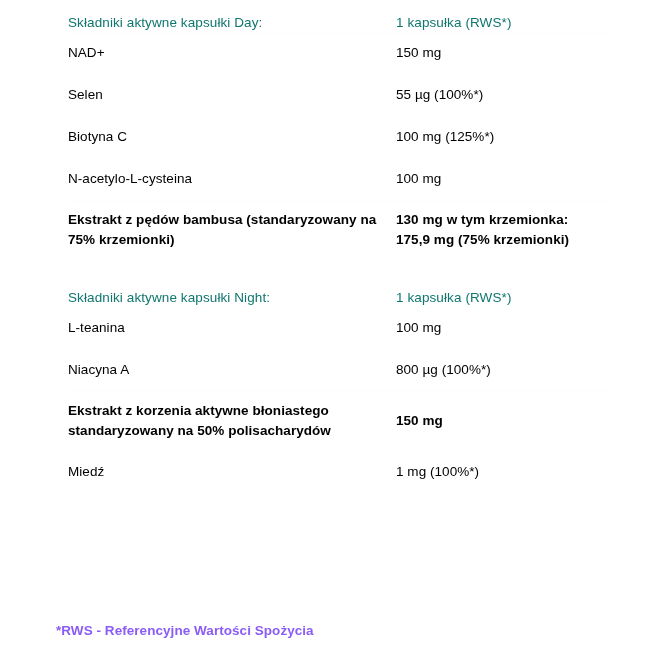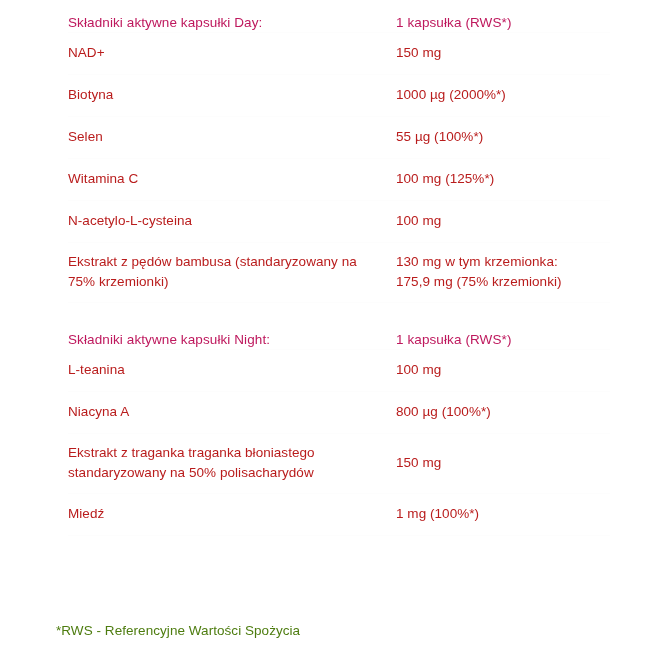--- a/index.html
+++ b/index.html
@@ -49,59 +49,61 @@
   table.nutri th,
   table.nutri td {
     text-align: left;
     vertical-align: top;
     padding: 0;
     font-weight: normal;
   }
 
   
   .hdr th {
-    color: #be185d;
+    color: #0f766e;
     font-weight: bold;
     font-size: 13.5px;
     line-height: 18px;
     padding-top: 9px;
     padding-bottom: 13px;
     letter-spacing: 0.1px;
   }
   .hdr th.v { padding-left: 0; margin-top: 28px; }
 
   
   .nutri tbody td {
-    color: #b91c1c;
+    color: #000000;
     font-size: 13.5px;
     line-height: 20px;
     padding-top: 10px;
     padding-bottom: 11px;
     letter-spacing: 0.05px;
   }
 
   
   .nutri tbody tr.tall td {
     padding-top: 9px;
     padding-bottom: 10px;
+    font-weight: bold;
   }
   .nutri tbody tr.tall td.v-mid {
     vertical-align: middle;
   }
 
   .nutri tbody td.lbl { padding-right: 14px; }
 
   .footnote {
     position: absolute;
     left: 56px;
     top: 622px;
-    color: #4d7c0f;
+    color: #8b5cf6;
     font-size: 13.5px;
     line-height: 18px;
     letter-spacing: 0.05px;
+    font-weight: bold;
   }
 
   .break { display: block; }
 </style>
 </head>
 <body>
 
 <div class="page">
 
   <div class="section section-day">
@@ -115,29 +117,25 @@
           <th class="l">Składniki aktywne kapsułki Day:</th>
           <th class="v">1 kapsułka (RWS*)</th>
         </tr>
       </thead>
       <tbody>
         <tr>
           <td class="lbl">NAD+</td>
           <td class="val">150 mg</td>
         </tr>
         <tr>
-          <td class="lbl">Biotyna</td>
-          <td class="val">1000 µg (2000%*)</td>
-        </tr>
-        <tr>
           <td class="lbl">Selen</td>
           <td class="val">55 µg (100%*)</td>
         </tr>
         <tr>
-          <td class="lbl">Witamina C</td>
+          <td class="lbl">Biotyna C</td>
           <td class="val">100 mg (125%*)</td>
         </tr>
         <tr>
           <td class="lbl">N-acetylo-L-cysteina</td>
           <td class="val">100 mg</td>
         </tr>
         <tr class="tall">
           <td class="lbl">
             <span class="break">Ekstrakt z pędów bambusa (standaryzowany na</span>
             <span class="break">75% krzemionki)</span>
@@ -167,21 +165,21 @@
         <tr>
           <td class="lbl">L-teanina</td>
           <td class="val">100 mg</td>
         </tr>
         <tr>
           <td class="lbl">Niacyna A</td>
           <td class="val">800 µg (100%*)</td>
         </tr>
         <tr class="tall">
           <td class="lbl">
-            <span class="break">Ekstrakt z traganka traganka błoniastego</span>
+            <span class="break">Ekstrakt z korzenia aktywne błoniastego</span>
             <span class="break">standaryzowany na 50% polisacharydów</span>
           </td>
           <td class="val v-mid">150 mg</td>
         </tr>
         <tr>
           <td class="lbl">Miedź</td>
           <td class="val">1 mg (100%*)</td>
         </tr>
 
       </tbody>

